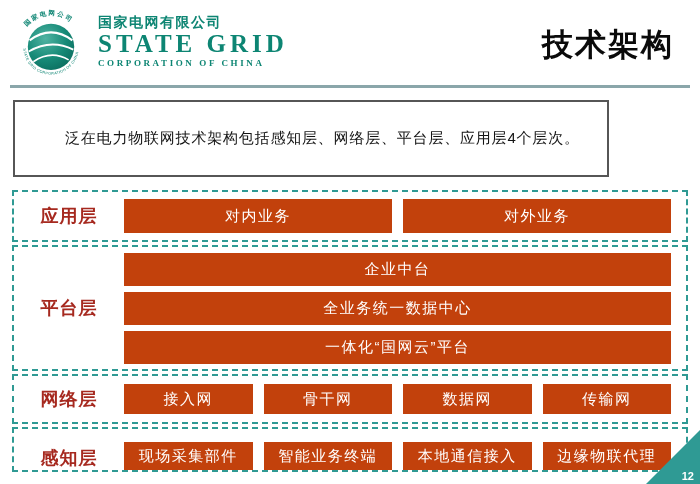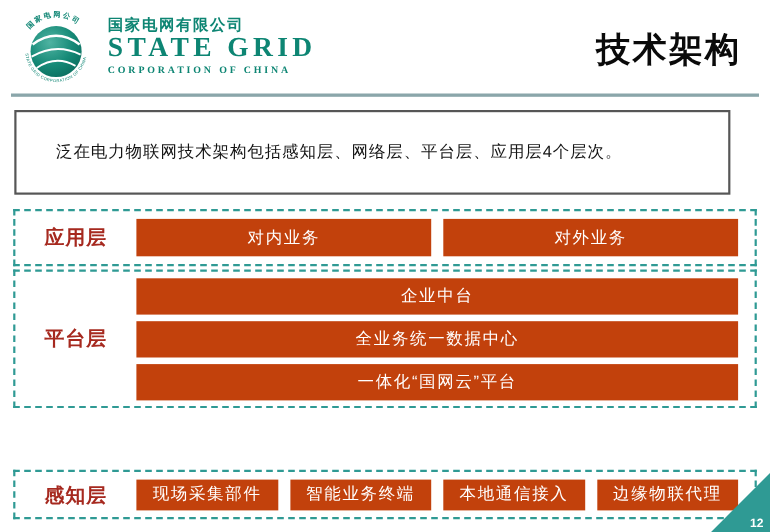--- a/index.html
+++ b/index.html
@@ -14,36 +14,36 @@
   .logo-text{margin-left:8px;margin-top:8px;color:#0d8573;}
   .logo-cn{font-size:14px;font-weight:700;letter-spacing:1.5px;line-height:1.15;}
   .logo-en{font-family:"Liberation Serif","DejaVu Serif",serif;font-size:25px;font-weight:700;
            letter-spacing:4px;line-height:1.05;margin-top:1px;}
   .logo-sub{font-family:"Liberation Serif","DejaVu Serif",serif;font-size:9px;font-weight:600;
             letter-spacing:2.6px;margin-top:1px;}
   .slide-title{position:absolute;right:26px;top:24px;margin:0;font-size:31px;font-weight:700;
                color:#0a0a0a;letter-spacing:2px;}
   .header-rule{position:absolute;left:10px;right:10px;top:85px;height:3px;background:#8aa6aa;}
   
-  .intro-box{position:absolute;left:13px;top:100px;width:651px;height:77px;
-             border:2px solid #565656;display:flex;align-items:center;padding-left:36px;}
+  .intro-box{position:absolute;left:13px;top:100px;width:596px;height:77px;
+             border:2px solid #565656;display:flex;align-items:center;padding-left:50px;}
   .intro-box p{margin:0;font-size:15px;color:#141414;letter-spacing:0.8px;}
   
   .layer{position:absolute;left:12px;width:676px;border:2px dashed #2f9a94;
          background:#fff;display:flex;align-items:center;}
   .layer-label{flex:0 0 110px;text-align:center;font-size:18px;font-weight:700;
                color:#a6291f;letter-spacing:1px;}
   .layer-body{flex:1;margin-right:15px;display:flex;flex-direction:column;gap:6px;}
   .layer-row{display:flex;gap:11px;}
   .cell{flex:1;background:#c2410c;color:#fff;display:flex;align-items:center;
         justify-content:center;font-size:15px;letter-spacing:1.5px;}
   .layer-app{top:190px;height:52px;}       .layer-app .cell{height:34px;}
   .layer-platform{top:245px;height:126px;} .layer-platform .cell{height:33px;}
   .layer-network{top:374px;height:50px;}   .layer-network .cell{height:30px;}
-  .layer-perception{top:427px;height:45px;}.layer-perception .cell{height:28px;}
+  .layer-perception{top:427px;height:45px;align-items:flex-end;}.layer-perception .cell{height:28px;}
   
   .corner-triangle{position:absolute;right:0;bottom:0;width:0;height:0;
                    border-left:54px solid transparent;border-bottom:54px solid #2f9a94;}
   .page-number{position:absolute;right:6px;bottom:2px;color:#fff;font-size:11px;font-weight:700;}
 </style>
 </head>
 <body>
 
 <div class="slide">
 
@@ -101,20 +101,31 @@
       </div>
       <div class="layer-row">
         <div class="cell">全业务统一数据中心</div>
       </div>
       <div class="layer-row">
         <div class="cell">一体化“国网云”平台</div>
       </div>
     </div>
   </section>
 
+  <section class="layer layer-network">
+    <div class="layer-label">网络层</div>
+    <div class="layer-body">
+      <div class="layer-row">
+        <div class="cell">接入网</div>
+        <div class="cell">骨干网</div>
+        <div class="cell">数据网</div>
+        <div class="cell">传输网</div>
+      </div>
+    </div>
+  </section>
 
   <section class="layer layer-perception">
     <div class="layer-label">感知层</div>
     <div class="layer-body">
       <div class="layer-row">
         <div class="cell">现场采集部件</div>
         <div class="cell">智能业务终端</div>
         <div class="cell">本地通信接入</div>
         <div class="cell">边缘物联代理</div>
       </div>

